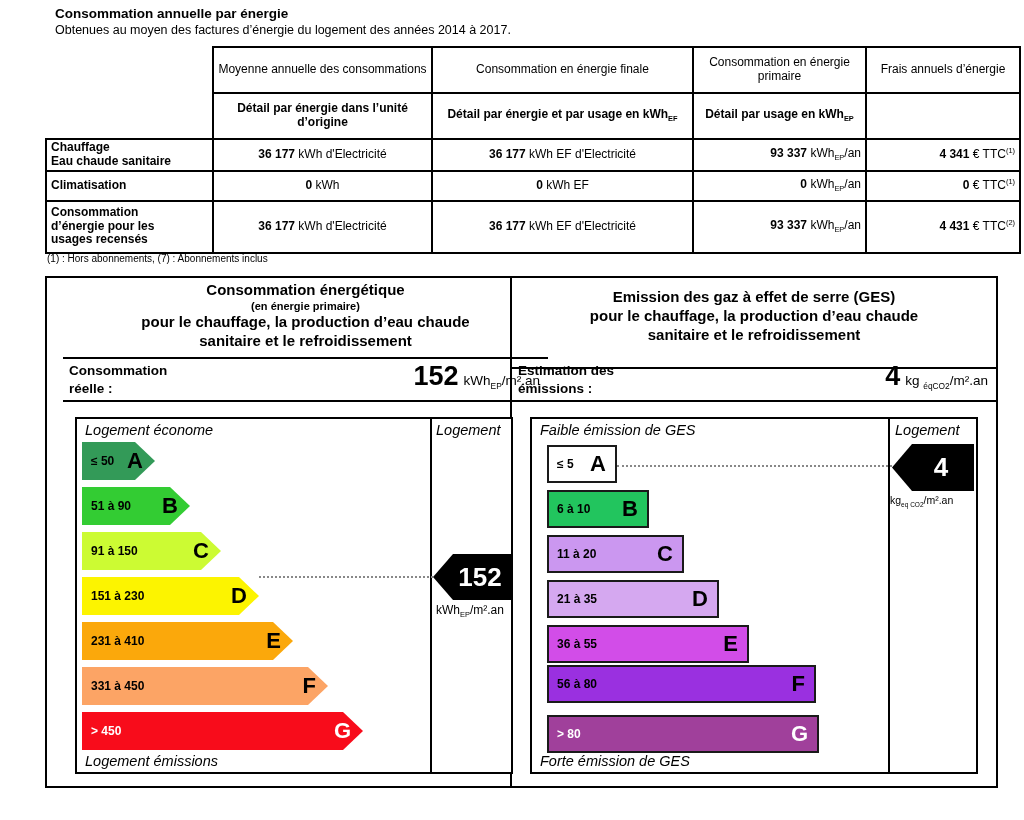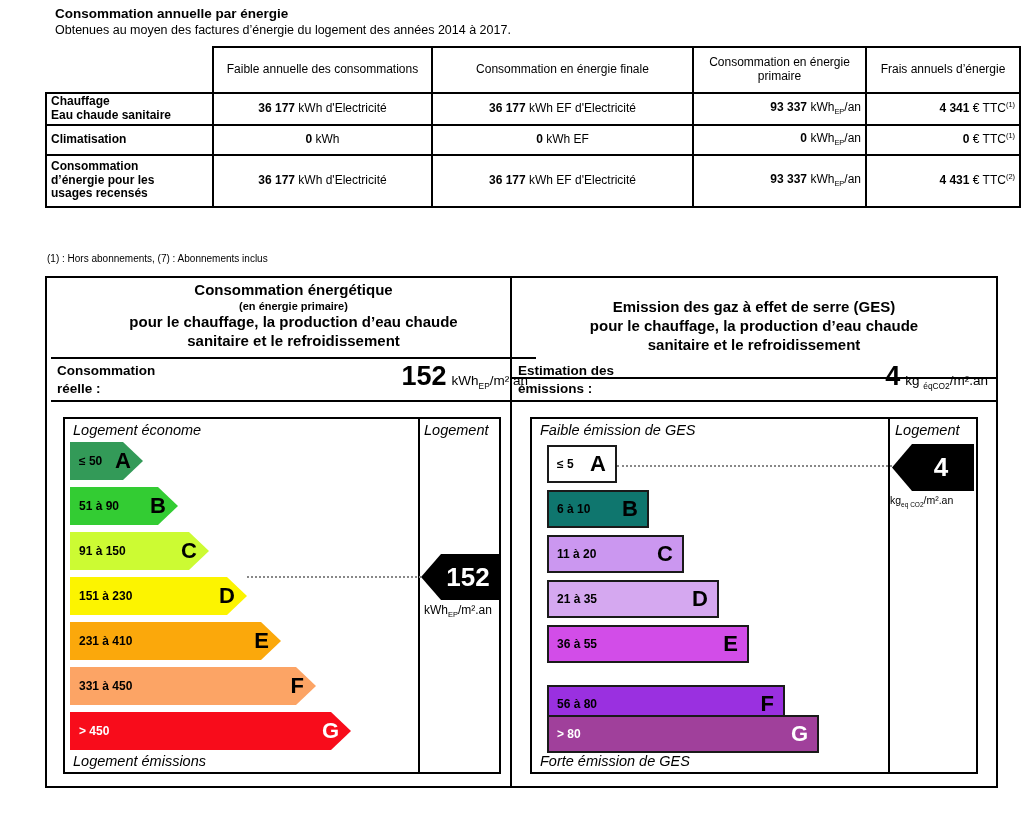--- a/index.html
+++ b/index.html
@@ -18,26 +18,26 @@
   td.valc{text-align:center;}
   td.valr{text-align:right;padding-right:6px;}
   .num{font-weight:bold;}
   sub.u{font-size:0.62em;}
   sup.u{font-size:0.62em;vertical-align:super;}
   .footnote{position:absolute;left:47px;top:253px;font-size:10px;}
 
   .bottom{position:absolute;left:45px;top:276px;width:953px;height:512px;border:2px solid #000;box-sizing:border-box;}
   .vdivider{position:absolute;left:463px;top:0;width:2px;height:100%;background:#000;}
   .panel{position:absolute;top:0;height:100%;}
-  .panel.pl{left:4px;width:485px;}
+  .panel.pl{left:16px;width:485px;}
   .panel.pr{left:465px;width:484px;}
   .p-title{position:absolute;top:0;left:0;right:0;height:79px;border-bottom:2px solid #000;text-align:center;font-weight:bold;}
   .t15{font-size:15px;line-height:1.25;}
   .t11{font-size:11px;line-height:1.2;}
-  .p-title.pad{padding-top:20px;}
+  .p-title.pad{padding-top:10px;}
   .p-title .first{margin-top:3px;}
   .p-value{position:absolute;top:81px;left:0;right:0;height:41px;border-bottom:2px solid #000;}
   .pv-label{position:absolute;left:6px;top:3px;font-weight:bold;font-size:13.5px;line-height:1.3;white-space:pre-line;}
   .pv-num{position:absolute;right:8px;top:2px;display:flex;align-items:baseline;}
   .big-num{font-size:27px;font-weight:bold;}
   .vunit{font-size:13.5px;margin-left:5px;}
   .chart-area{position:absolute;top:124px;left:0;right:0;bottom:0;}
   .scale-box{position:absolute;top:15px;height:357px;border:2px solid #000;box-sizing:border-box;background:#fff;}
   .scale-box.energy{left:12px;width:438px;}
   .scale-box.ges{left:18px;width:448px;}
@@ -79,24 +79,31 @@
     <colgroup>
         <col style="width:167px">
         <col style="width:219px">
         <col style="width:261px">
         <col style="width:173px">
         <col style="width:154px">
       </colgroup>
     <tbody>
         <tr>
       <td class="noborder"></td>
-      <td class="hdr">Faible annuelle des consommations</td>
+      <td class="hdr">Moyenne annuelle des consommations</td>
       <td class="hdr">Consommation en énergie finale</td>
       <td class="hdr">Consommation en énergie primaire</td>
       <td class="hdr">Frais annuels d’énergie</td>
+    </tr>
+    <tr>
+      <td class="noborder"></td>
+      <td class="hdr2"><span>Détail par énergie dans l’unité d’origine</span></td>
+      <td class="hdr2"><span>Détail par énergie et par usage en kWh</span><sub class="u">EF</sub></td>
+      <td class="hdr2"><span>Détail par usage en kWh</span><sub class="u">EP</sub></td>
+      <td class="hdr2"></td>
     </tr>
     <tr style="height:30px">
       <td class="rowlabel">Chauffage
 Eau chaude sanitaire</td>
       <td class="valc"><span class="num">36 177</span><span> kWh d'Electricité</span></td>
       <td class="valc"><span class="num">36 177</span><span> kWh EF d'Electricité</span></td>
       <td class="valr"><span class="num">93 337</span><span> kWh</span><sub class="u">EP</sub><span>/an</span></td>
       <td class="valr"><span class="num">4 341</span><span> € TTC</span><sup class="u">(1)</sup></td>
     </tr>
     <tr style="height:30px">
@@ -199,37 +206,37 @@
       <div class="chart-area">
         <div class="scale-box ges">
           <div class="top-label">Faible émission de GES</div>
           <div class="col-divider"></div>
           <div class="col-header">Logement</div>
 
           <div class="gbar" style="top: 26px; background: rgb(255, 255, 255); width: 70px;">
               <span class="range" style="color: rgb(0, 0, 0);">≤ 5</span>
               <span class="letter" style="color: rgb(0, 0, 0);">A</span>
             </div>
-          <div class="gbar" style="top: 71px; background: #0f766e; width: 102px;">
+          <div class="gbar" style="top: 71px; background: #22c55e; width: 102px;">
               <span class="range" style="color: rgb(0, 0, 0);">6 à 10</span>
               <span class="letter" style="color: rgb(0, 0, 0);">B</span>
             </div>
           <div class="gbar" style="top: 116px; background: rgb(203, 151, 240); width: 137px;">
               <span class="range" style="color: rgb(0, 0, 0);">11 à 20</span>
               <span class="letter" style="color: rgb(0, 0, 0);">C</span>
             </div>
           <div class="gbar" style="top: 161px; background: rgb(213, 168, 240); width: 172px;">
               <span class="range" style="color: rgb(0, 0, 0);">21 à 35</span>
               <span class="letter" style="color: rgb(0, 0, 0);">D</span>
             </div>
           <div class="gbar" style="top: 206px; background: rgb(210, 77, 232); width: 202px;">
               <span class="range" style="color: rgb(0, 0, 0);">36 à 55</span>
               <span class="letter" style="color: rgb(0, 0, 0);">E</span>
             </div>
-          <div class="gbar" style="top: 266px; background: rgb(154, 48, 224); width: 238px;">
+          <div class="gbar" style="top: 246px; background: rgb(154, 48, 224); width: 269px;">
               <span class="range" style="color: rgb(0, 0, 0);">56 à 80</span>
               <span class="letter" style="color: rgb(0, 0, 0);">F</span>
             </div>
           <div class="gbar" style="top: 296px; background: rgb(160, 64, 155); width: 272px;">
               <span class="range" style="color: rgb(255, 255, 255);">&gt; 80</span>
               <span class="letter" style="color: rgb(255, 255, 255);">G</span>
             </div>
 
           <div class="dot-line"></div>
           <div class="marker">4</div>

